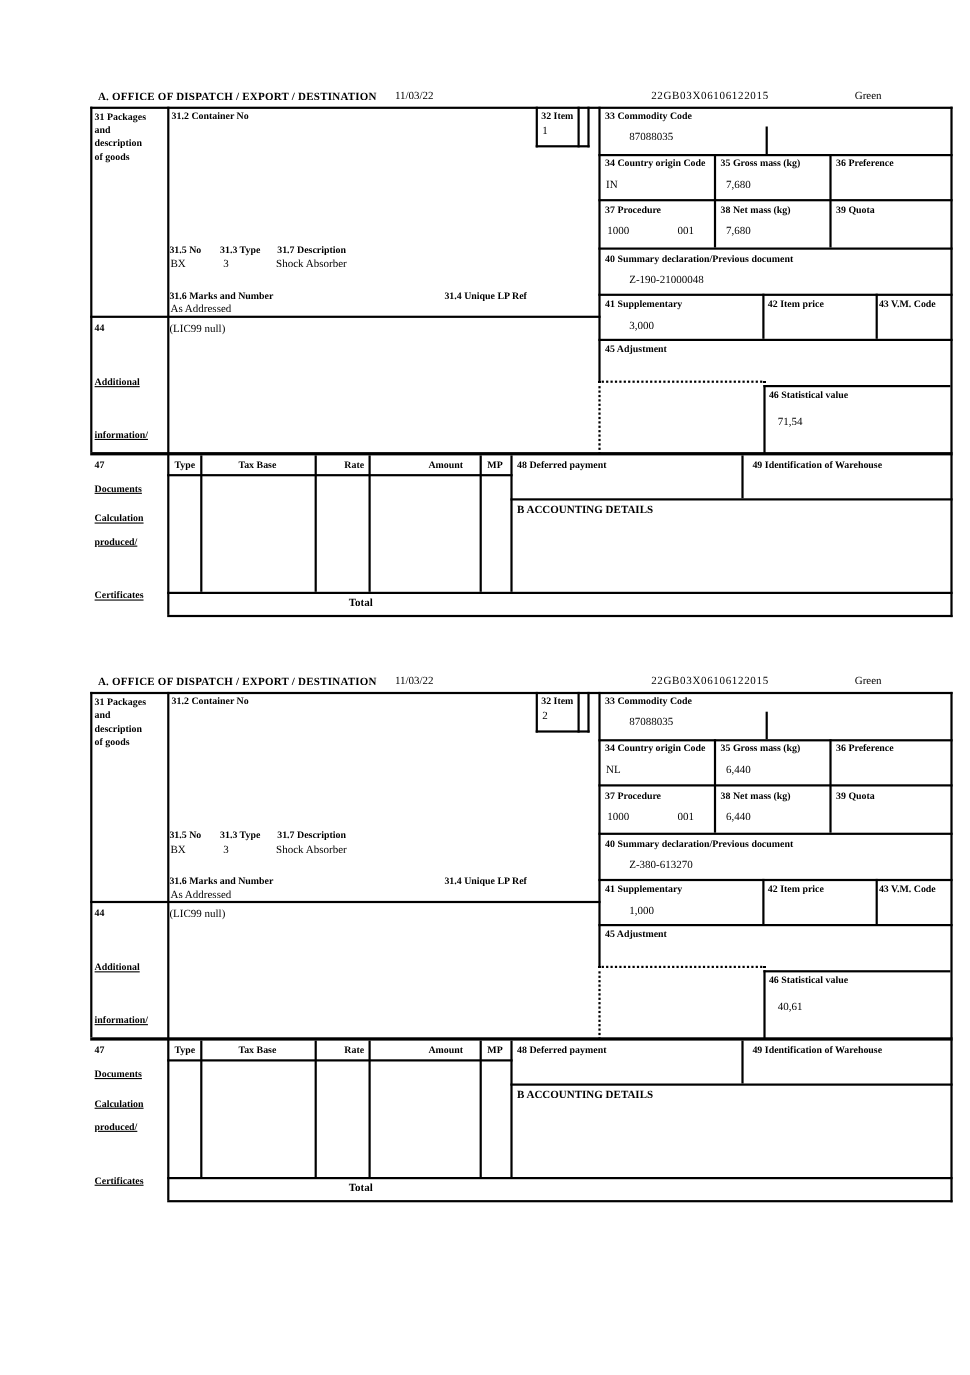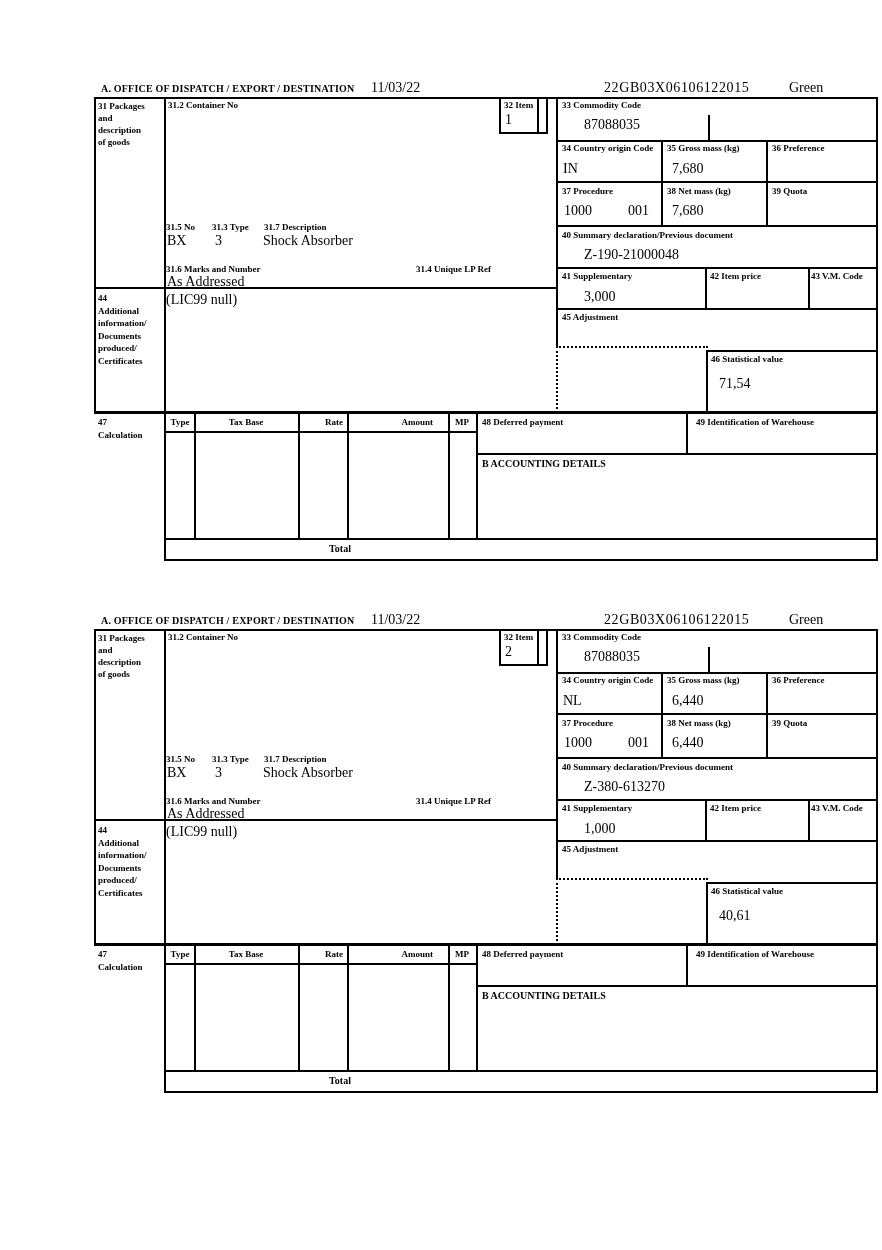--- a/index.html
+++ b/index.html
@@ -1,22 +1,22 @@
 <!DOCTYPE html>
 <html><head>
 <meta charset="utf-8">
 <style>
   html,body{margin:0;padding:0;}
   body{width:882px;height:1250px;background:#ffffff;position:relative;overflow:hidden;
        font-family:"Liberation Serif", serif;color:#000;}
-  .sec{position:absolute;left:16px;width:728px;height:482px;}
+  .sec{position:absolute;left:4px;width:728px;height:482px;}
   .lab{position:absolute;font-weight:bold;font-size:9px;line-height:10px;white-space:nowrap;}
-  .val{position:absolute;font-size:14px;line-height:15px;white-space:nowrap;}
+  .val{position:absolute;font-size:10px;line-height:15px;white-space:nowrap;}
   .blk span{display:block;}
-  .ul{}
+  .ul{text-decoration:underline;margin-top:36px;}
   .ln{position:absolute;background:#000;}
   .doth{position:absolute;border-top:2px dotted #000;background:none;}
   .dotv{position:absolute;border-left:2px dotted #000;background:none;}
   .hdr{position:absolute;font-weight:bold;font-size:10px;letter-spacing:.2px;white-space:nowrap;}
   .ref{letter-spacing:.6px;}
 </style>
 </head>
 <body>
 
 <div class="sec" style="top:80px">

